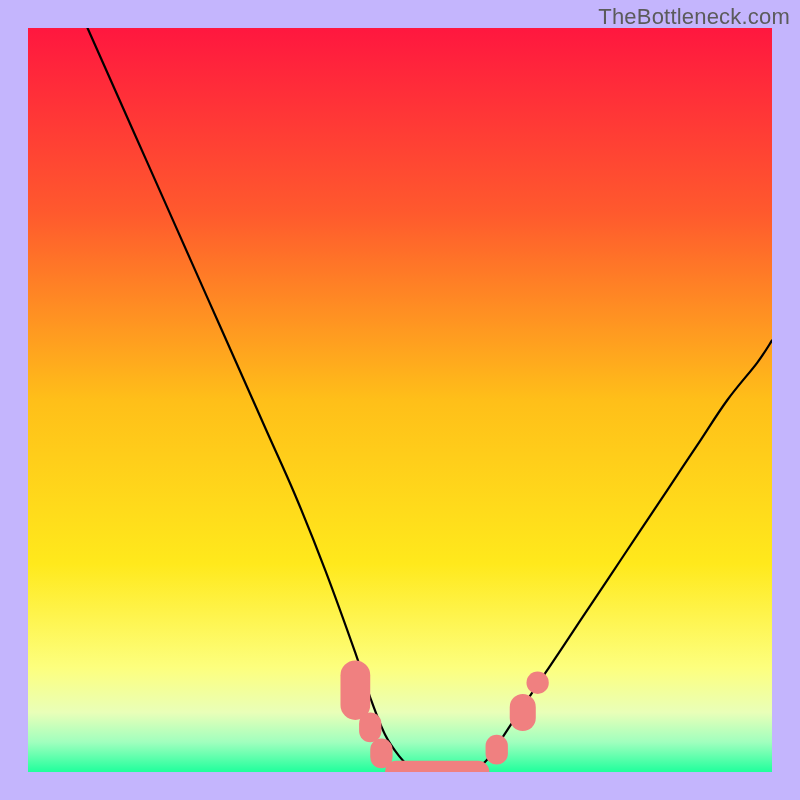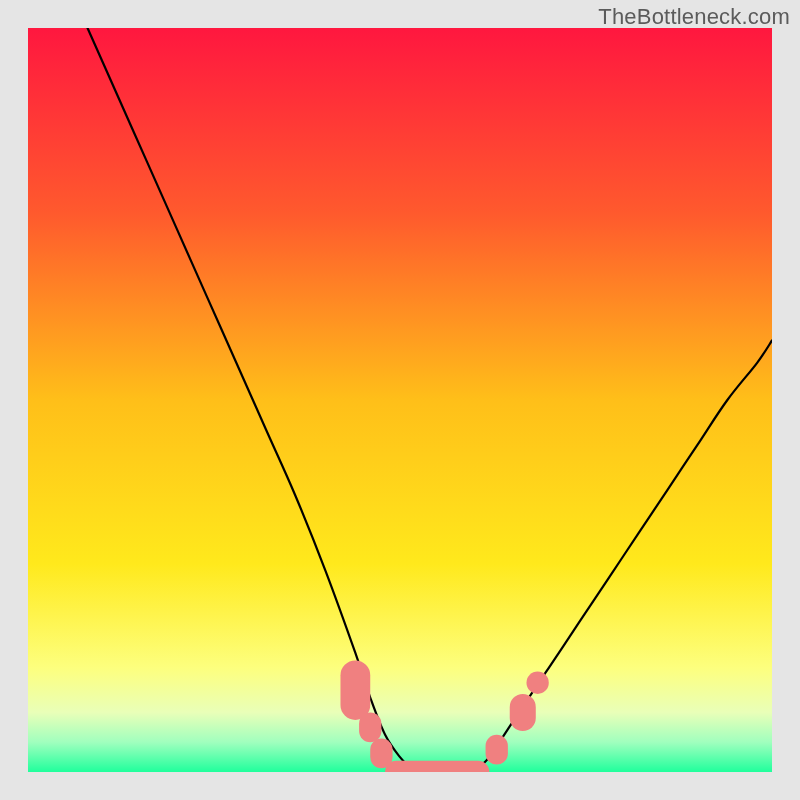--- a/index.html
+++ b/index.html
@@ -8,21 +8,21 @@
     width: 800px;
     height: 800px;
     overflow: hidden;
     background: #000;
     font-family: Arial, Helvetica, sans-serif;
   }
   .frame {
     position: absolute;
     left: 0; top: 0;
     width: 800px; height: 800px;
-    background: #e5e5e5;
+    background: #c4b5fd;
   }
   .plot {
     position: absolute;
     left: 28px;
     top: 28px;
     width: 744px;
     height: 744px;
   }
   .watermark {
     position: absolute;

